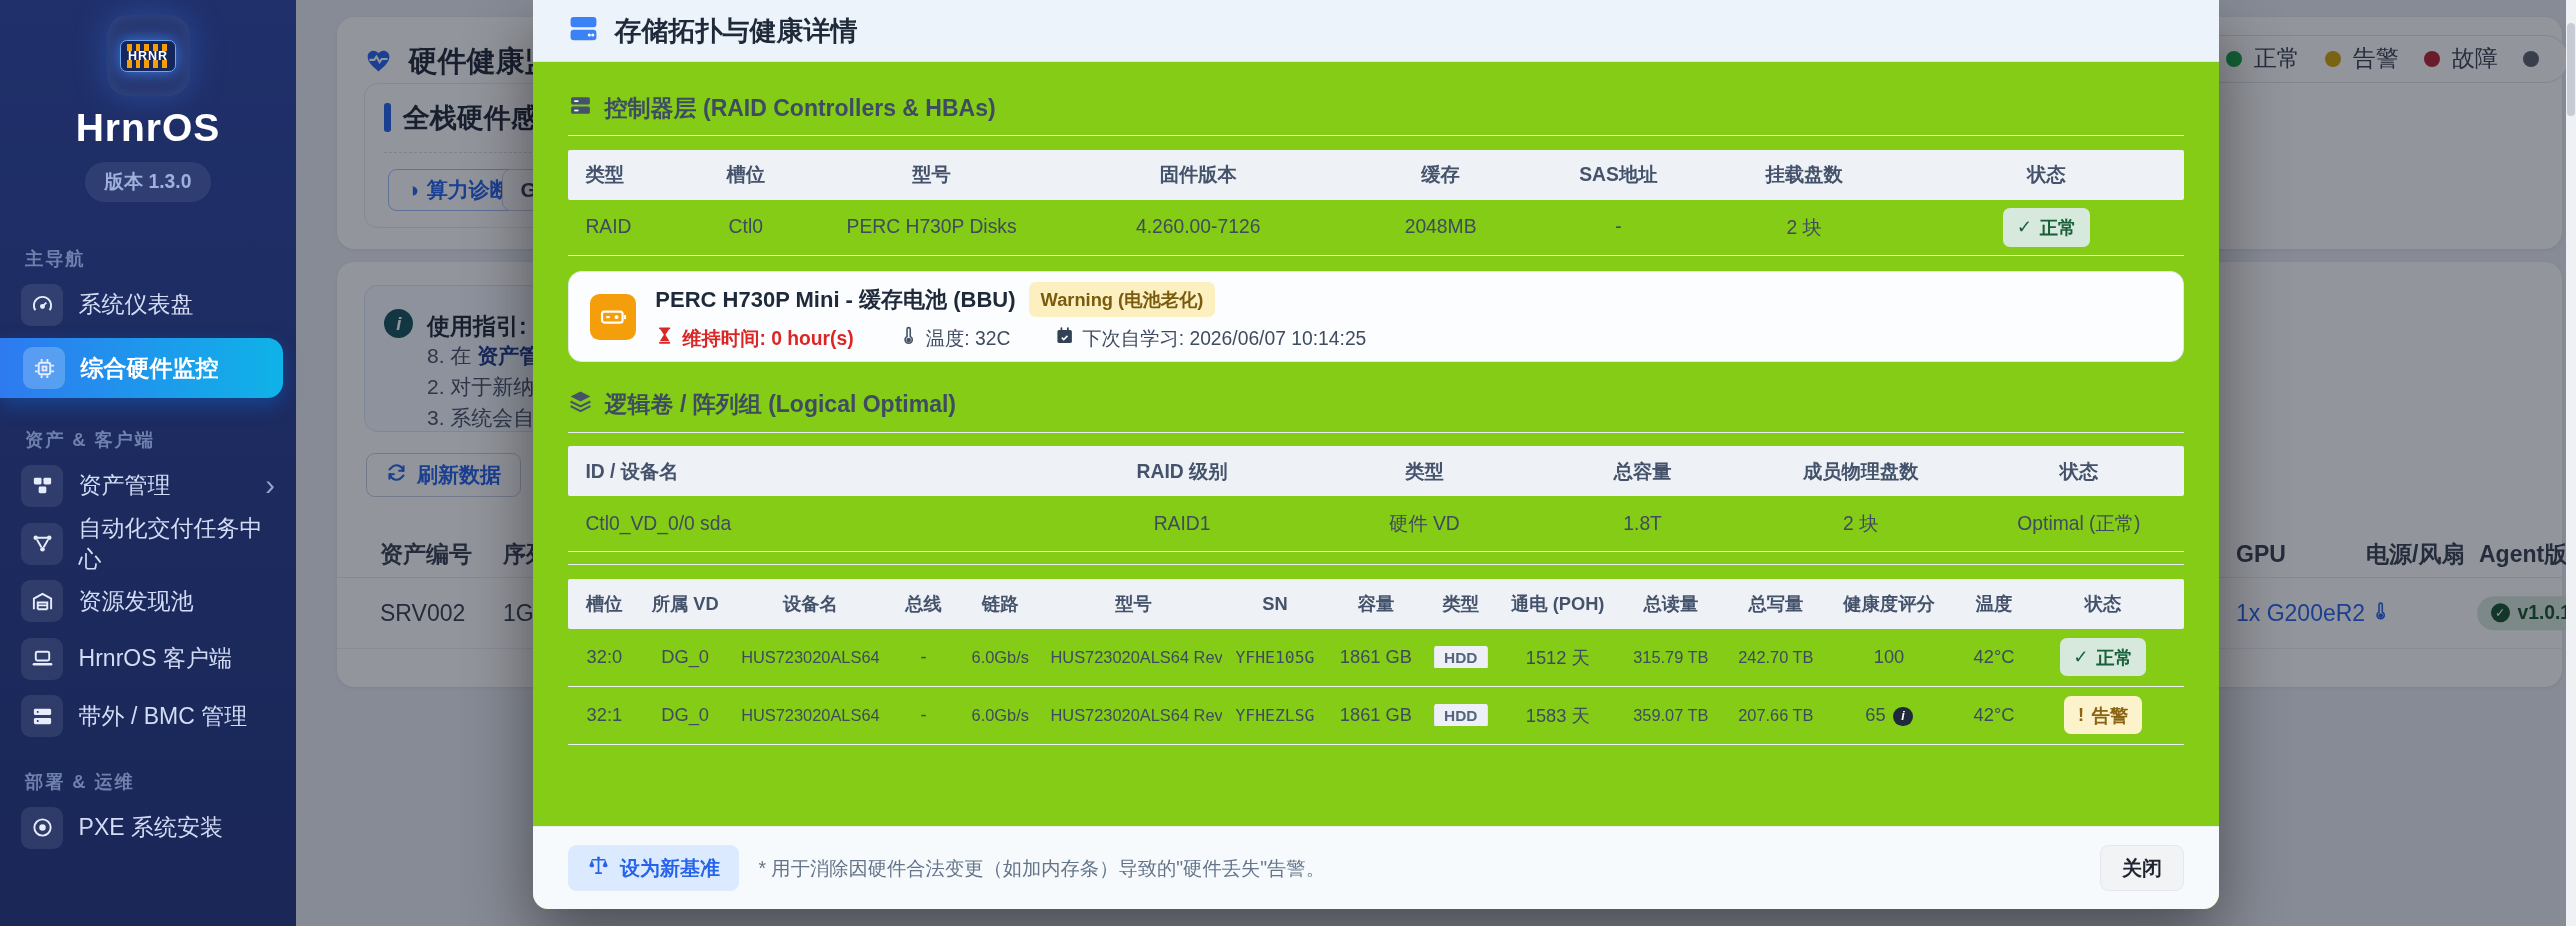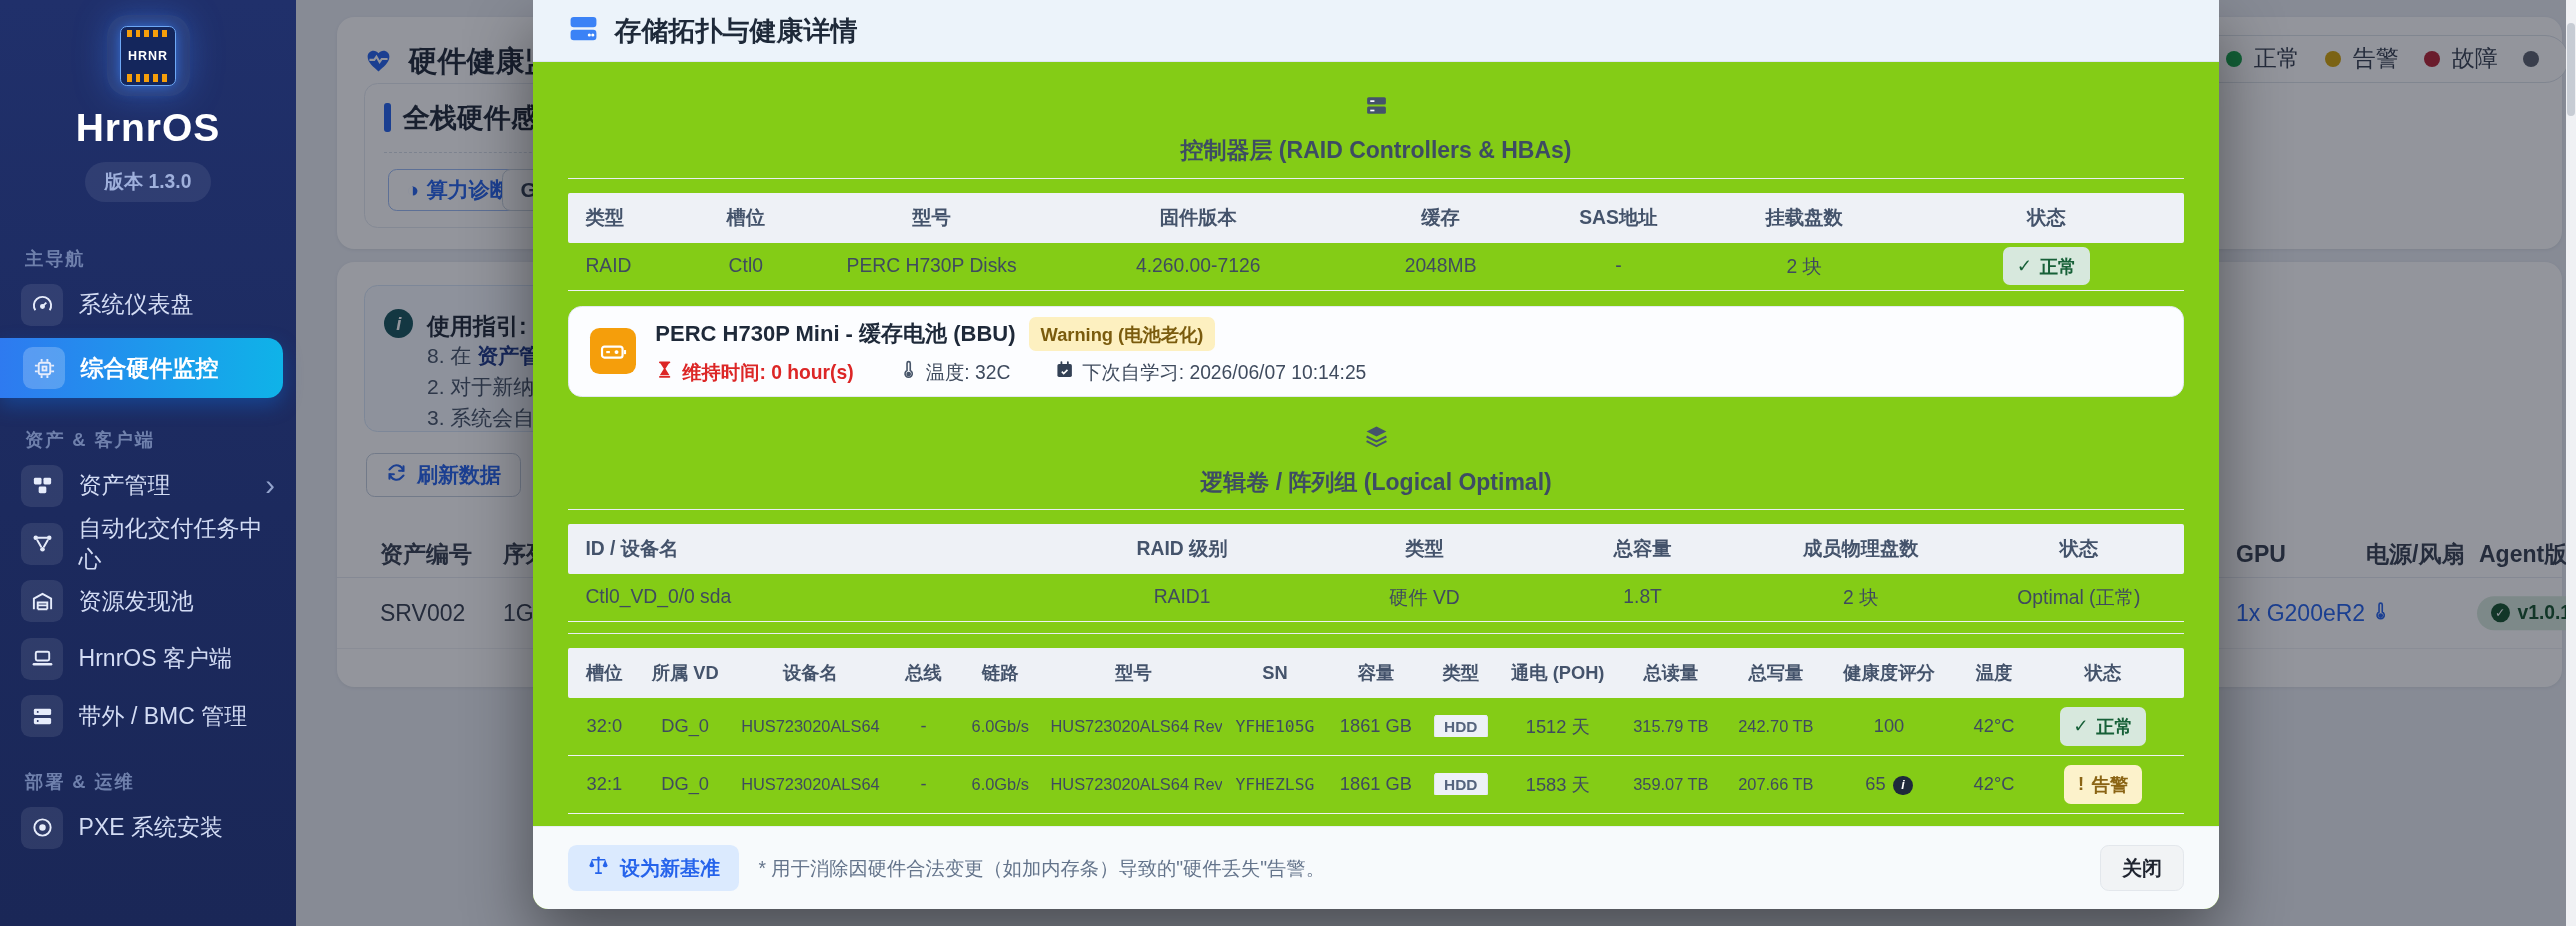--- a/index.html
+++ b/index.html
@@ -3,21 +3,21 @@
 <meta charset="utf-8">
 <style>
   * { margin:0; padding:0; box-sizing:border-box; }
   html,body { width:2576px; height:926px; overflow:hidden; }
   body { font-family:"Liberation Sans","DejaVu Sans",sans-serif; background:#e9edf3; position:relative; color:#334155; }
 
   
   .sidebar { position:absolute; left:0; top:0; width:296px; height:926px; background:linear-gradient(180deg,#20306b 0%,#1c2a5e 55%,#1a2757 100%); z-index:30; }
   .logo-wrap { padding-top:15.4px; display:flex; flex-direction:column; align-items:center; }
   .logo-box { width:83px; height:81px; border-radius:21px; background:#27366f; box-shadow:0 0 33px rgba(59,130,246,.35), inset 0 0 17.4px rgba(96,165,250,.18); display:flex; align-items:center; justify-content:center; }
-  .chip { width:56px; height:60px; border-radius:6.8px; background:#14265c; border:1.9px solid #6ea8f5; box-shadow:0 0 15.4px rgba(59,130,246,.9); position:relative; display:flex; align-items:center; justify-content:center; overflow:hidden; }
+  .chip { width:56px; height:32px; border-radius:6.8px; background:#14265c; border:1.9px solid #6ea8f5; box-shadow:0 0 15.4px rgba(59,130,246,.9); position:relative; display:flex; align-items:center; justify-content:center; overflow:hidden; }
   .chip::before, .chip::after { content:""; position:absolute; left:5.8px; right:5.8px; height:7.7px; background:repeating-linear-gradient(90deg,#f59e0b 0 4.8px,transparent 4.8px 8.7px); }
   .chip::before { top:2.9px; } .chip::after { bottom:2.9px; }
   .chip-text { font-size:12.5px; font-weight:bold; color:#fff; letter-spacing:1px; z-index:1; }
   .app-name { margin-top:9.6px; font-size:39px; font-weight:bold; color:#ffffff; letter-spacing:1px; }
   .ver-badge { margin-top:11.6px; background:rgba(255,255,255,.08); color:#9fb0dc; border-radius:964px; padding:6.8px 19.3px; font-size:19.3px; font-weight:bold; }
   .nav-label { margin:44px 0 7.7px 25px; font-size:18.3px; font-weight:bold; color:#6f80ac; letter-spacing:1.9px; }
   .nav-label.tight { margin-top:29px; }
   .nav-item { margin:9.6px 11.6px; height:48px; display:flex; align-items:center; gap:15.4px; padding:0 9.6px; border-radius:11.6px; color:#d3dcf4; font-size:23px; cursor:pointer; }
   .nav-item .ibox { width:42px; height:42px; border-radius:9.6px; background:rgba(255,255,255,.09); display:flex; align-items:center; justify-content:center; flex:0 0 auto; }
   .nav-item .ibox svg { width:23px; height:23px; color:#e6ecfb; }
@@ -63,28 +63,28 @@
 
   
   .overlay { position:absolute; left:296px; top:0; right:0; bottom:0; background:rgba(15,21,35,.45); z-index:10; }
 
   
   .modal { position:absolute; left:533px; top:0; width:1686px; height:909px; background:#84cc16; border-radius:0 0 15.4px 15.4px; box-shadow:0 29px 68px rgba(0,0,0,.45); z-index:20; display:flex; flex-direction:column; }
   .modal-header { height:62px; flex:0 0 auto; background:#ecf3fa; border-bottom:1px solid #dce6f1; display:flex; align-items:center; gap:15.4px; padding:0 35px; }
   .modal-header svg { width:31px; height:31px; }
   .modal-title { font-size:27px; font-weight:bold; color:#1e2939; }
   .modal-body { flex:1 1 auto; padding:13.5px 35px 0; overflow:hidden; }
-  .sec-title { display:flex; align-items:center; gap:11.6px; font-size:23px; font-weight:bold; color:#3d4c63;flex-direction:column; }
+  .sec-title { display:flex; align-items:flex-end; gap:11.6px; font-size:23px; font-weight:bold; color:#3d4c63; }
   .sec-title svg { width:25px; height:25px; color:#44536b; }
   .sec1 { margin-top:17.4px; } .sec2 { margin-top:27px; } .sec3 { margin-top:23px; }
   .rule { height:1px; background:#e8edf3; margin:11.6px 0 13.5px; }
   .tbl { width:100%; }
   .trow { display:flex; align-items:center; }
   .thead { background:#eef1f6; height:50px; font-weight:bold; color:#44536b; border-radius:1.9px; }
-  .tbody-row { height:48px; border-bottom:1px solid #eef2f6; color:#3f4b5e; }
+  .tbody-row { height:56px; border-bottom:1px solid #eef2f6; color:#3f4b5e; }
   .cell { font-size:19.3px; text-align:center; padding:0 5.8px; white-space:nowrap; overflow:hidden; }
   .cell.left { text-align:left; padding-left:17.4px; }
   
   .ct1{width:7%;} .ct2{width:8%;} .ct3{width:15%;} .ct4{width:18%;} .ct5{width:12%;} .ct6{width:10%;} .ct7{width:13%;} .ct8{width:17%;}
   
   .lv1{width:30%;} .lv2{width:16%;} .lv3{width:14%;} .lv4{width:13%;} .lv5{width:14%;} .lv6{width:13%;}
   
   .pdh .cell{font-size:18.3px;}
   .pdr{height:58px;align-items:center;}
   .pdr .cell{font-size:18.3px;}

